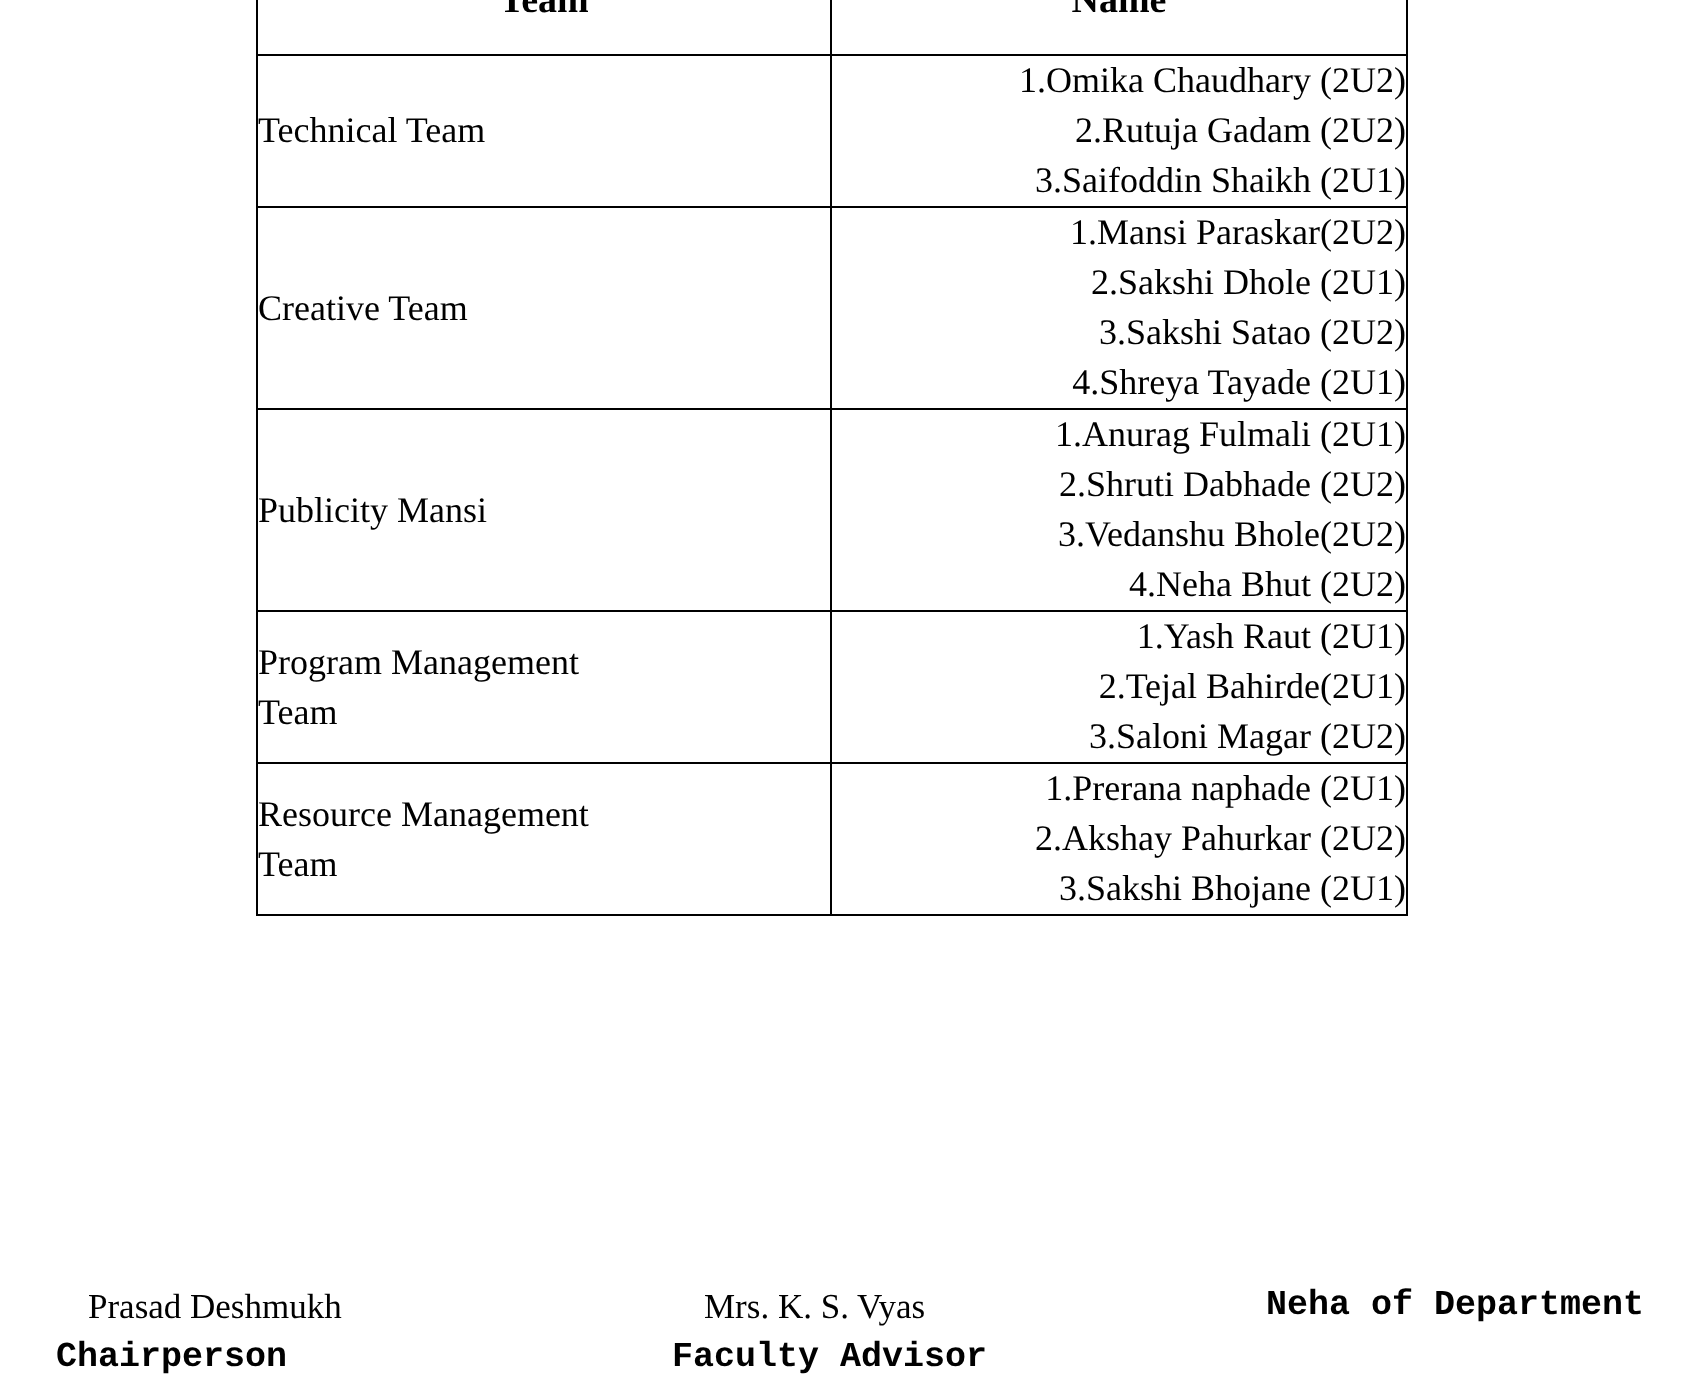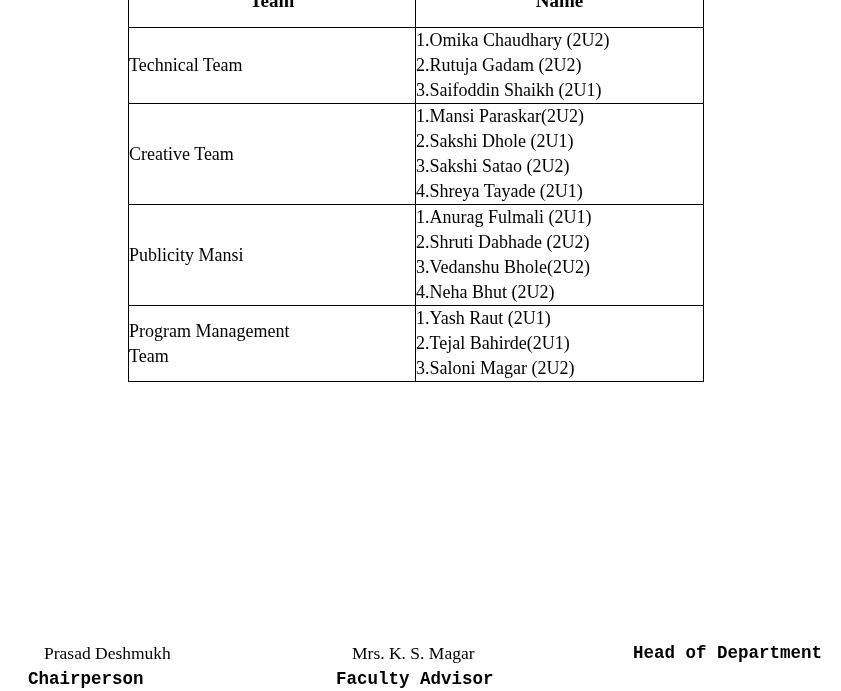--- a/index.html
+++ b/index.html
@@ -43,21 +43,21 @@
   }
   col.col-team { width: 287px; }
   col.col-name { width: 288px; }
 
   td.team-cell {
     font-size: 18px;
     line-height: 25px;
     padding: 6px 8px;
   }
   td.name-cell {
-    text-align: left;
+    text-align: right;
     font-size: 18px;
     line-height: 25px;
     padding: 9px 0 9px 13px;
   }
   td.name-cell .nm {
     display: block;
     white-space: nowrap;
   }
   td.team-cell .tl {
     display: block;
@@ -144,30 +144,41 @@
         <td class="team-cell">
           <span class="tl">Program Management</span>
           <span class="tl">Team</span>
         </td>
         <td class="name-cell">
           <span class="nm">1.Yash Raut (2U1)</span>
           <span class="nm">2.Tejal Bahirde(2U1)</span>
           <span class="nm">3.Saloni Magar (2U2)</span>
         </td>
       </tr>
+      <tr>
+        <td class="team-cell">
+          <span class="tl">Resource Management</span>
+          <span class="tl">Team</span>
+        </td>
+        <td class="name-cell">
+          <span class="nm">1.Prerana naphade (2U1)</span>
+          <span class="nm">2.Akshay Pahurkar (2U2)</span>
+          <span class="nm">3.Sakshi Bhojane (2U1)</span>
+        </td>
+      </tr>
     </tbody>
   </table>
 
   <div class="signatures">
     <div class="sig sig-1">
       <span class="sig-name">Prasad Deshmukh</span>
       <span class="sig-role">Chairperson</span>
     </div>
     <div class="sig sig-2">
-      <span class="sig-name">Mrs. K. S. Magar</span>
+      <span class="sig-name">Mrs. K. S. Vyas</span>
       <span class="sig-role">Faculty Advisor</span>
     </div>
     <div class="sig sig-3">
-      <span class="sig-role">Head of Department</span>
+      <span class="sig-role">Neha of Department</span>
     </div>
   </div>
 
 </div>
 
 </body></html>

